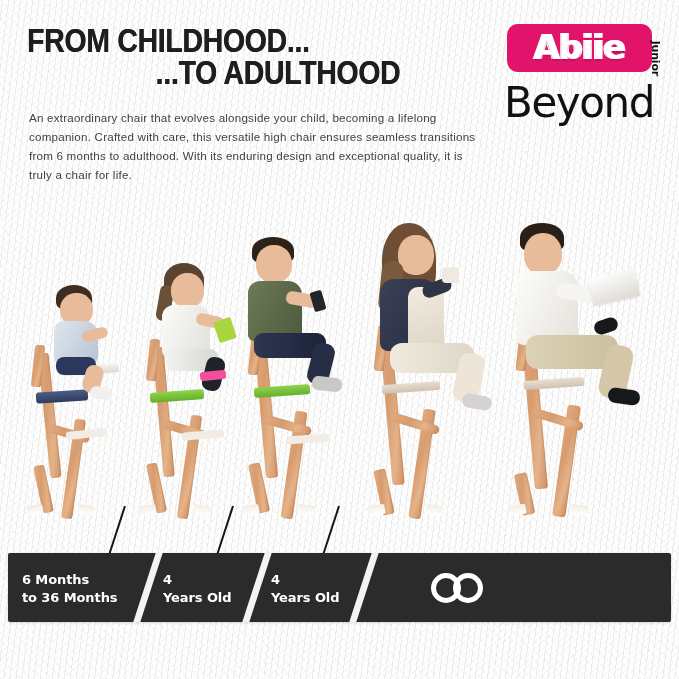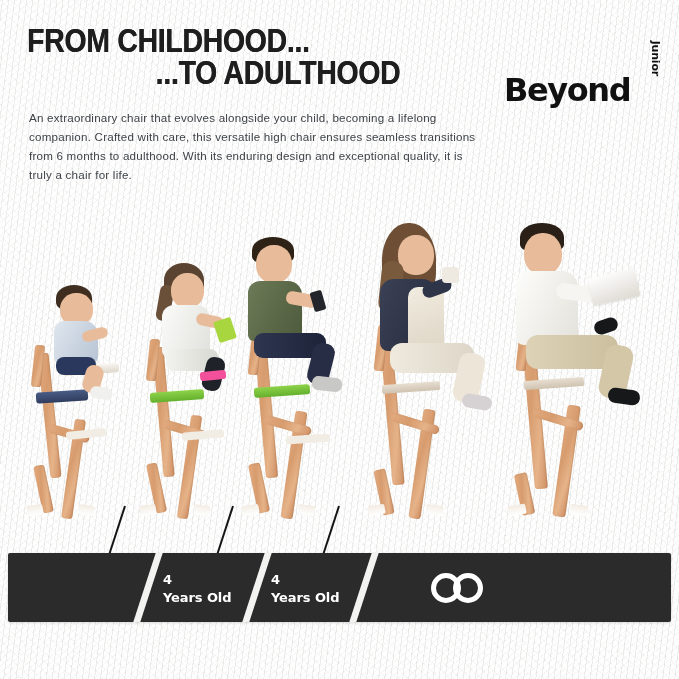--- a/index.html
+++ b/index.html
@@ -101,25 +101,25 @@
     margin-top: -2px;
     text-shadow:
       0 1.6px 0 rgba(150,8,65,0.35),
       1.3px 0 0 #ffffff, -1.3px 0 0 #ffffff;
   }
   .brand-sub {
     position: absolute; left: 0; top: 50px;
     width: 166px; height: 46px;
   }
   .brand-beyond {
-    position: absolute; left: 5px; top: 0;
+    position: absolute; left: 5px; top: 8px;
     color: #111111;
     font-family: "DejaVu Sans", sans-serif;
-    font-weight: 700;
-    font-size: 32px;
+    font-weight: 400;
+    font-size: 42px;
     letter-spacing: -1.4px;
     line-height: 1;
   }
   .brand-junior {
     position: absolute; right: 3px; top: 2px;
     color: #111111;
     font-family: "DejaVu Sans", sans-serif;
     font-weight: 700;
     font-size: 11px;
     letter-spacing: -0.2px;
@@ -218,20 +218,23 @@
   <div class="header">
 
     <div class="headline">
       <span class="headline-l1">FROM CHILDHOOD...</span>
       <span class="headline-l2">...TO ADULTHOOD</span>
     </div>
 
     <p class="lede">An extraordinary chair that evolves alongside your child, becoming a lifelong companion. Crafted with care, this versatile high chair ensures seamless transitions from 6 months to adulthood. With its enduring design and exceptional quality, it is truly a chair for life.</p>
 
     <div class="brand">
+      <div class="brand-badge">
+        <span class="brand-badge-text">Abiie</span>
+      </div>
       <div class="brand-sub">
         <span class="brand-beyond">Beyond</span>
         <span class="brand-junior">Junior</span>
       </div>
     </div>
   </div>
 
   <div class="photo-band">
 
     <div class="figure" style="left:8px; width:135px; height:292px;">
@@ -371,20 +374,22 @@
     <div class="tick" style="left:232px; top:506px; height:50px; transform:rotate(18deg);"></div>
     <div class="tick" style="left:338px; top:506px; height:50px; transform:rotate(18deg);"></div>
   </div>
 
   <div class="timeline">
 
     <div class="sep" style="left:136px;"></div>
     <div class="sep" style="left:245px;"></div>
     <div class="sep" style="left:352px;"></div>
 
+    <div class="seg-label" style="left:14px;">6 Months
+to 36 Months</div>
     <div class="seg-label" style="left:155px;">4
 Years Old</div>
     <div class="seg-label" style="left:263px;">4
 Years Old</div>
 
     <div class="infinity">
       <div class="ring ring-a"></div>
       <div class="ring ring-b"></div>
     </div>
   </div>

